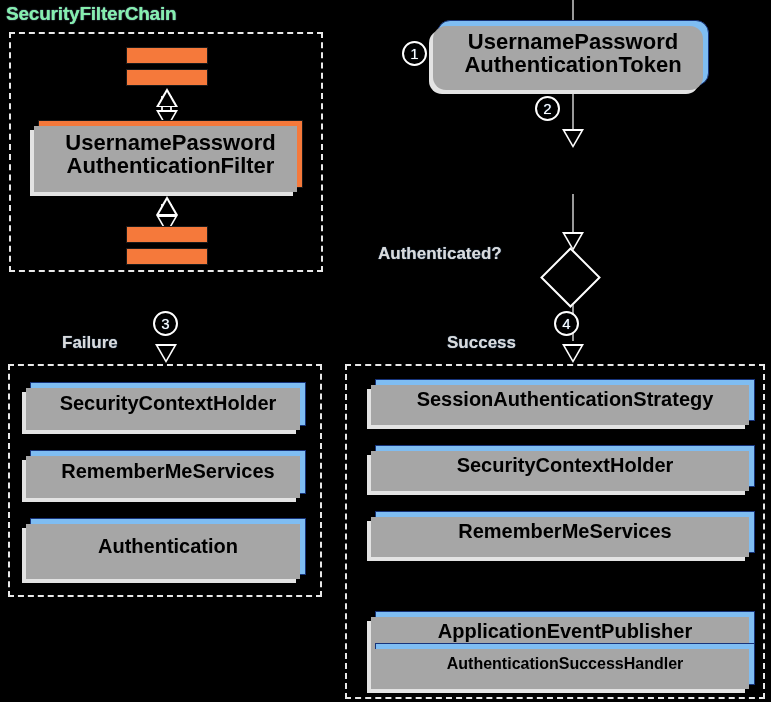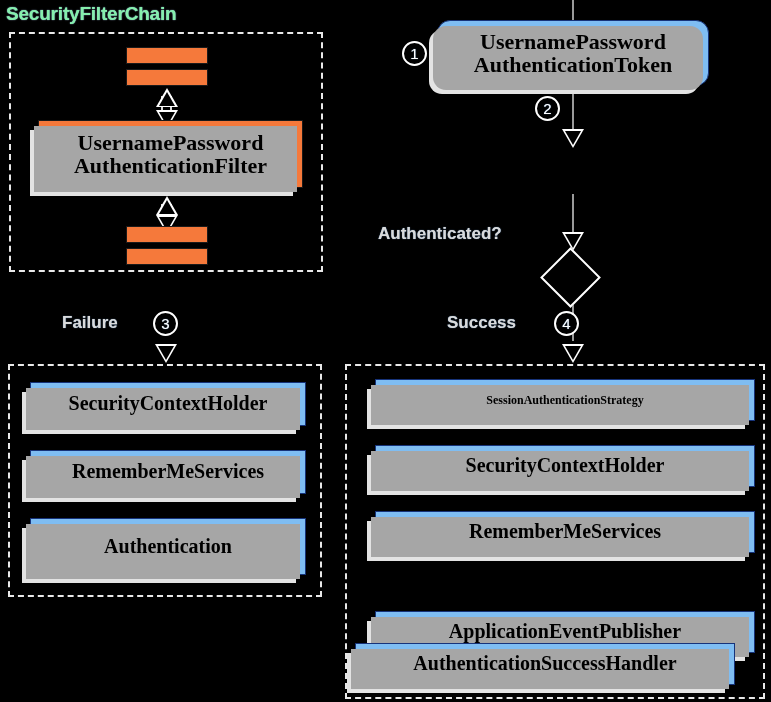--- a/index.html
+++ b/index.html
@@ -42,21 +42,20 @@
     position: absolute;
     box-sizing: border-box;
     display: flex;
     align-items: center;
     justify-content: center;
     text-align: right;
     font-weight: bold;
     color: #000000;
     line-height: 1.06;
     z-index: 3;
-    font-family: Liberation Serif, serif;
   }
   .node .label { display: block; padding: 0 6px; }
 
   
   .node.shadowed::before,
   .node.shadowed::after {
     content: "";
     position: absolute;
     z-index: -2;
     pointer-events: none;
@@ -155,20 +154,21 @@
 
   
   .edge-label {
     position: absolute;
     font-size: 17px;
     font-weight: bold;
     color: #dadada;
     white-space: nowrap;
     text-shadow: 0 0 1px #6e9ed2;
     z-index: 4;
+    margin-top: 20px;
   }
   .step-circle {
     position: absolute;
     width: 25px; height: 25px;
     border: 2px solid #ffffff;
     border-radius: 50%;
     background: #000000;
     color: #ffffff;
     font-size: 15px;
     font-weight: normal;
@@ -262,33 +262,33 @@
   <div class="node blue shadowed" style="left:30px; top:450px; width:276px; height:44px; font-size:20px;">
     <span class="label">RememberMeServices</span>
   </div>
 
   <div class="node blue shadowed" style="left:30px; top:518px; width:276px; height:57px; font-size:20px; flex-direction:column;">
     <span class="label">Authentication</span>
   </div>
 
   <div class="dashed-box" style="left:345px; top:364px; width:420px; height:335px;"></div>
 
-  <div class="node blue shadowed" style="left:375px; top:379px; width:380px; height:42px; font-size:12px;">
+  <div class="node blue shadowed" style="left:375px; top:379px; width:380px; height:42px; font-size:20px;">
     <span class="label">SessionAuthenticationStrategy</span>
   </div>
 
   <div class="node blue shadowed" style="left:375px; top:445px; width:380px; height:42px; font-size:20px;">
     <span class="label">SecurityContextHolder</span>
   </div>
 
   <div class="node blue shadowed" style="left:375px; top:511px; width:380px; height:42px; font-size:20px;">
     <span class="label">RememberMeServices</span>
   </div>
 
   <div class="node blue shadowed" style="left:375px; top:577px; width:380px; height:42px; font-size:20px;margin-top:34px;">
     <span class="label">ApplicationEventPublisher</span>
   </div>
 
-  <div class="node blue shadowed" style="left:355px; top:643px; width:380px; height:42px; font-size:20px;">
+  <div class="node blue shadowed" style="left:375px; top:643px; width:380px; height:42px; font-size:16px;">
     <span class="label">AuthenticationSuccessHandler</span>
   </div>
 
 </div>
 
 </body></html>

